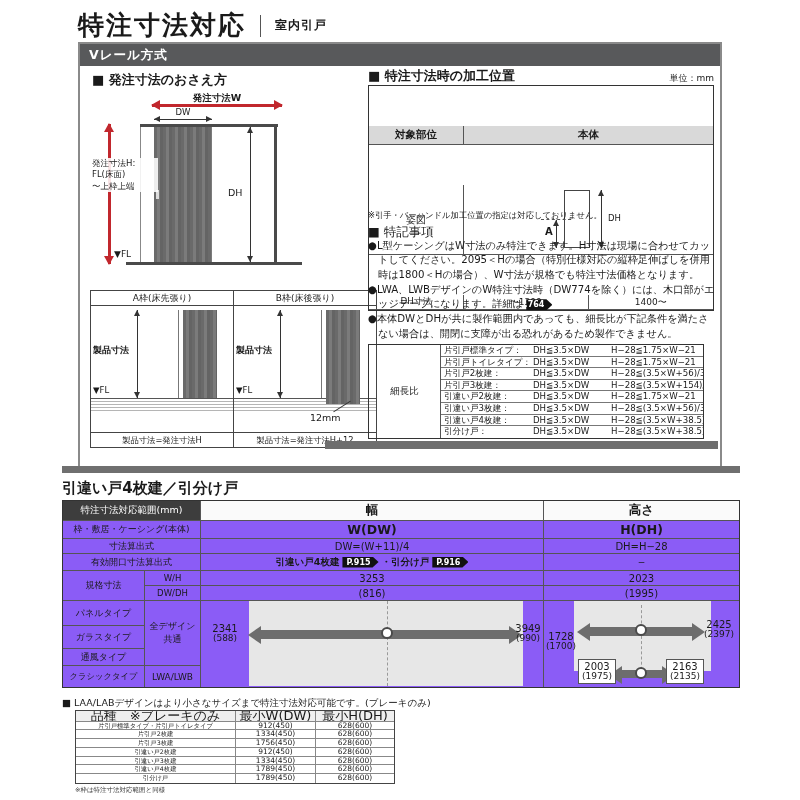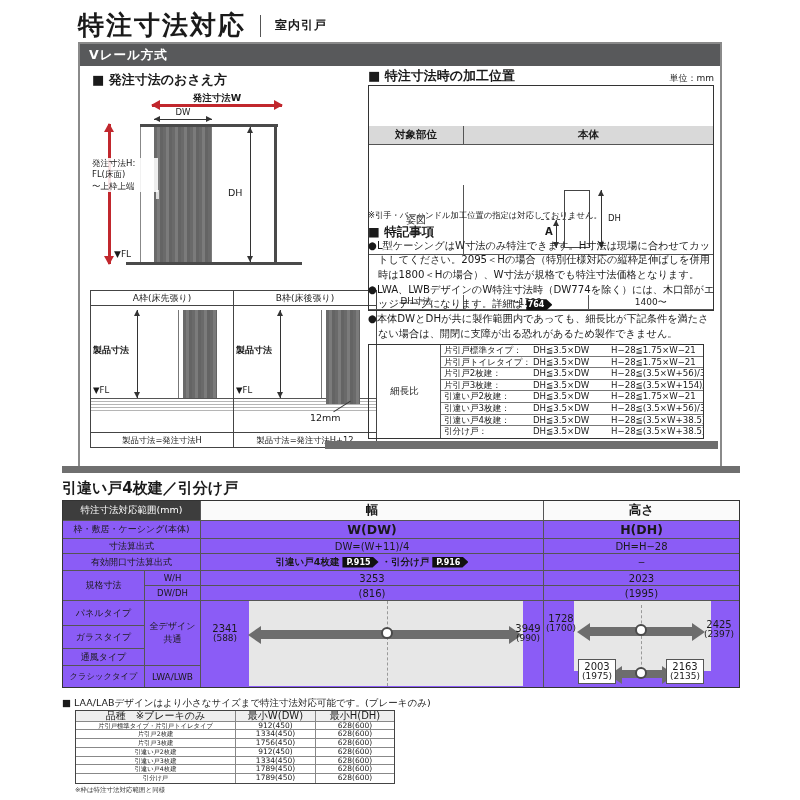--- a/index.html
+++ b/index.html
@@ -54,21 +54,21 @@
   .kt-cell { border-right:1px solid #555; border-bottom:1px solid #555; display:flex; align-items:center; justify-content:center; text-align:center;margin-top:40px; }
   .kt-cell:last-child { border-right:none; }
   .kt-hdr { height:19px; background:#d9d9d9; font-weight:bold; font-size:10.5px; }
   .kt-fig-cell { height:70px; }
   .kt-val { height:15px; }
   .kt-last .kt-cell { border-bottom:none; }
   #kako-fig { position:relative; width:100%; height:70px; }
   #kako-note { position:absolute; left:288px; top:144px; font-size:8.3px; }
 
   
-  #tokki-heading { position:absolute; left:288px; top:158px; font-size:12.5px; font-weight:bold; }
+  #tokki-heading { position:absolute; left:288px; top:158px; font-size:12.5px; font-weight:normal; }
   #tokki-list { position:absolute; left:288px; top:173px; width:348px; font-size:10.2px; line-height:1.4; }
   .bullet { text-indent:-10px; padding-left:10px; margin-bottom:1px; }
   .badge { display:inline-block; background:#111; color:#fff; font-size:8px; font-weight:bold; line-height:11px; padding:0 8px 0 4px; clip-path:polygon(0 0,calc(100% - 6px) 0,100% 50%,calc(100% - 6px) 100%,0 100%); }
 
   
   #slender-table { position:absolute; left:288px; top:278px; width:336px; border:1.5px solid #333; display:grid; grid-template-columns:72px 1fr; }
   #slender-label { border-right:1px solid #555; display:flex; align-items:center; justify-content:center; font-size:9.5px; }
   .sl-row { display:grid; grid-template-columns:92px 78px 1fr; height:11.6px; font-size:8.6px; line-height:11.4px; border-bottom:1px solid #777; }
   .sl-row:last-child { border-bottom:none; }
   .sl-row span { white-space:nowrap; overflow:hidden; }
@@ -102,21 +102,21 @@
   .rng-lbl .n2 { font-size:9px; display:block; }
   .rng-box { border:1px solid #555; background:#fff; padding:1px 1px; }
 
   
   #laa-note { position:absolute; left:62px; top:697px; font-size:9.5px; }
   #small-table { position:absolute; left:75px; top:710px; width:320px; border:1.2px solid #444; font-size:7.5px; }
   .st-row { display:grid; grid-template-columns:160px 80px 1fr; height:8.8px; line-height:8.6px; }
   .st-row > span { border-right:1px solid #888; border-bottom:1px solid #888; text-align:center; overflow:hidden; white-space:nowrap; }
   .st-row > span:last-child { border-right:none; }
   .st-row:last-child > span { border-bottom:none; }
-  .st-hdr { height:10.5px; line-height:10.3px; background:#efefef; font-size:10px; }
+  .st-hdr { height:10.5px; line-height:10.3px; background:#efefef; font-size:13px; }
   .st-name { font-size:6.3px; text-align:center; }
   #small-footnote { position:absolute; left:75px; top:786px; font-size:6.5px; color:#333; }
 </style>
 </head>
 <body>
 
 <div id="page">
 
   <div id="page-header">
     <span id="page-title">特注寸法対応</span>
@@ -327,21 +327,21 @@
           <span class="n1">3949</span>
           <span class="n2">(990)</span>
         </span>
     </div>
 
     <div class="bt diagram-cell noR noB" style="grid-row:7 / 11;grid-column:4;">
       <span class="gray-band" style="left:30px;right:28px;top:0;height:70px;"></span>
       <span class="dash-v" style="left:97px;top:4px;height:70px;"></span>
       <span class="range-bar" style="left:46px;width:102px;top:26px;"></span>
       <span class="range-dot" style="left:91px;top:23px;"></span>
-      <span class="rng-lbl" style="left:1px;width:32px;top:12px;font-size:9px;">
+      <span class="rng-lbl" style="left:1px;width:32px;top:30px;font-size:9px;">
           <span class="n1">1728</span>
           <span class="n2">(1700)</span>
         </span>
       <span class="rng-lbl" style="left:158px;width:34px;top:18px;">
           <span class="n1">2425</span>
           <span class="n2">(2397)</span>
         </span>
       <span class="range-bar" style="left:78px;width:40px;top:69px;height:8px;"></span>
       <span class="range-dot" style="left:91px;top:66px;"></span>
       <span class="rng-lbl rng-box" style="left:34px;width:38px;top:58px;">

